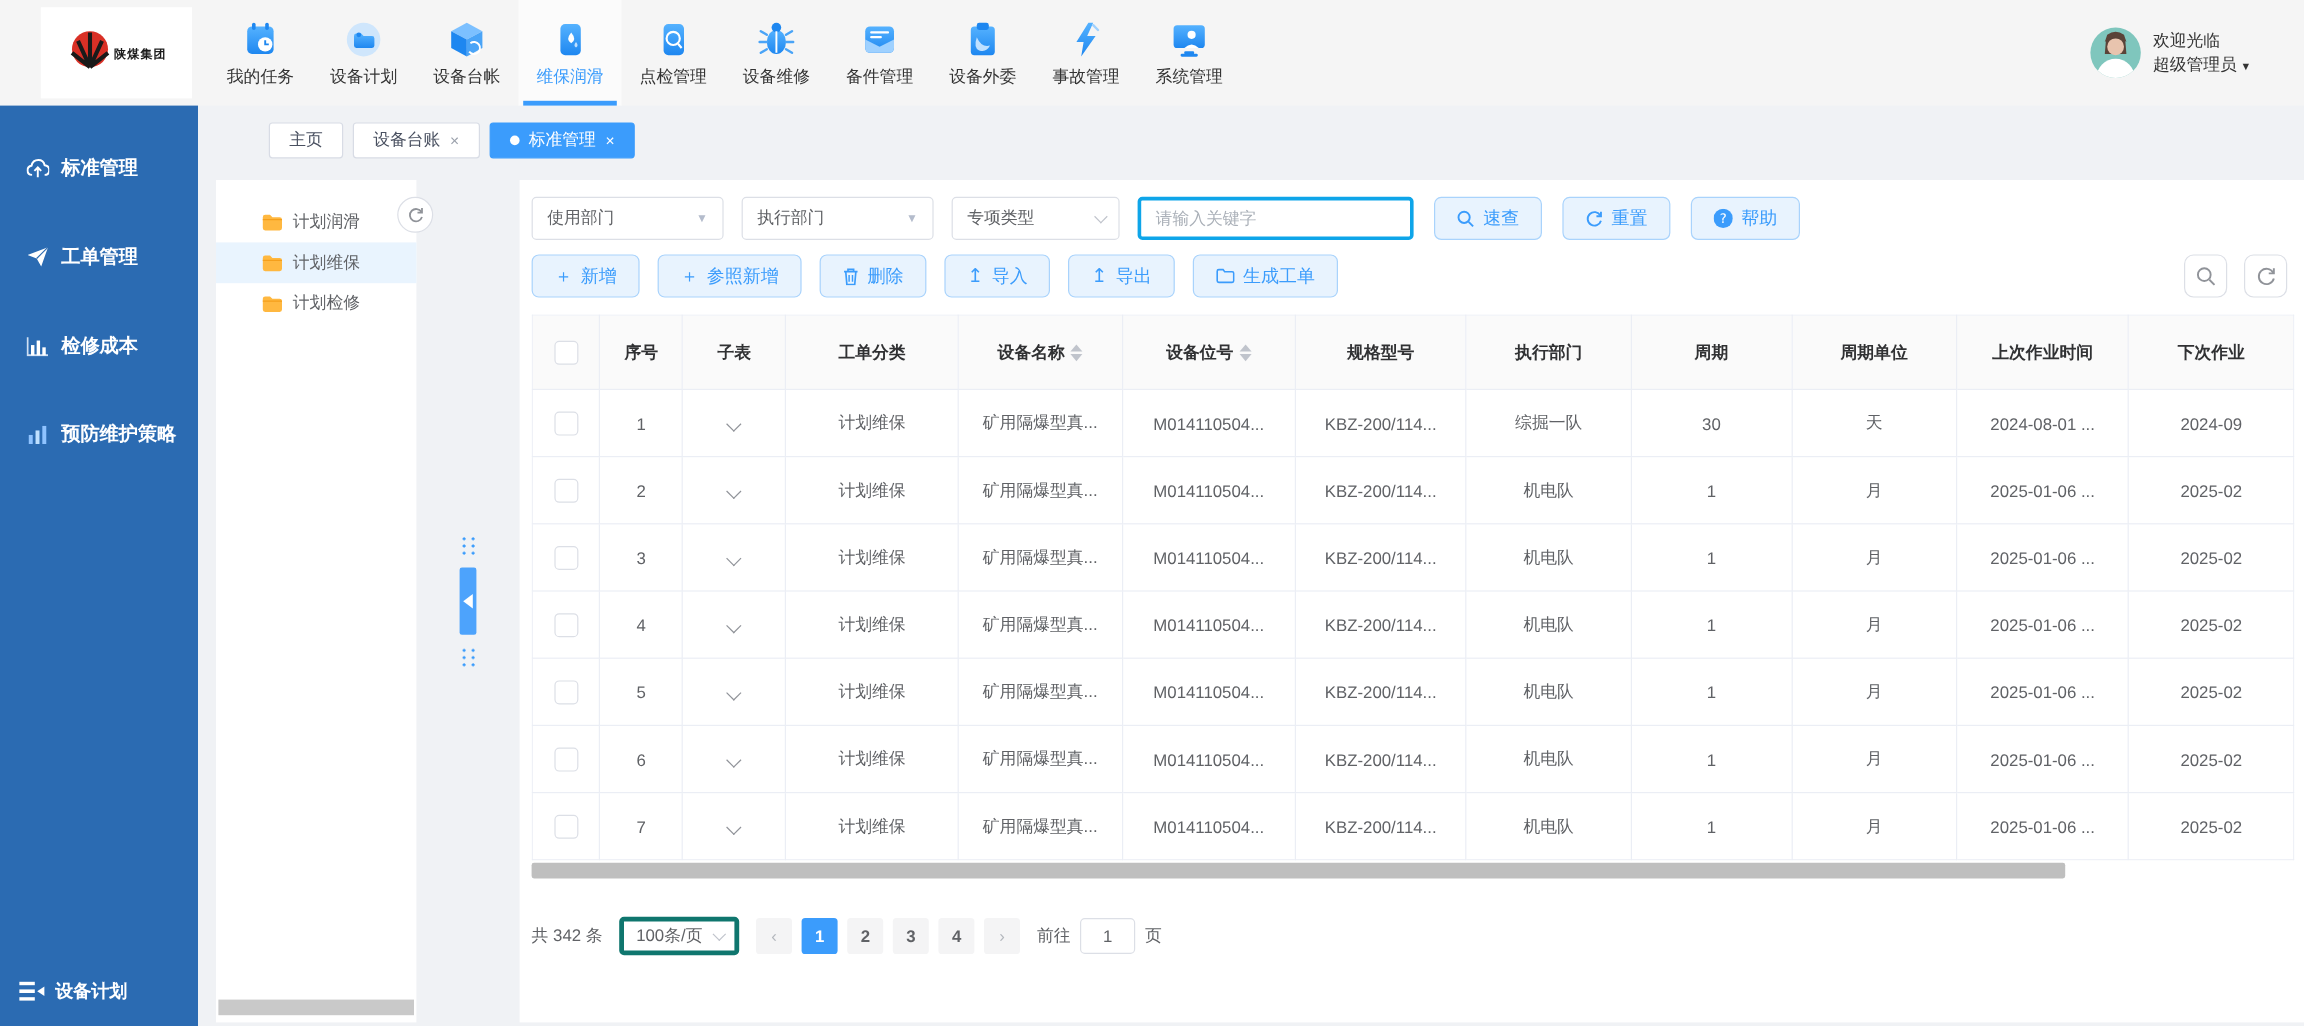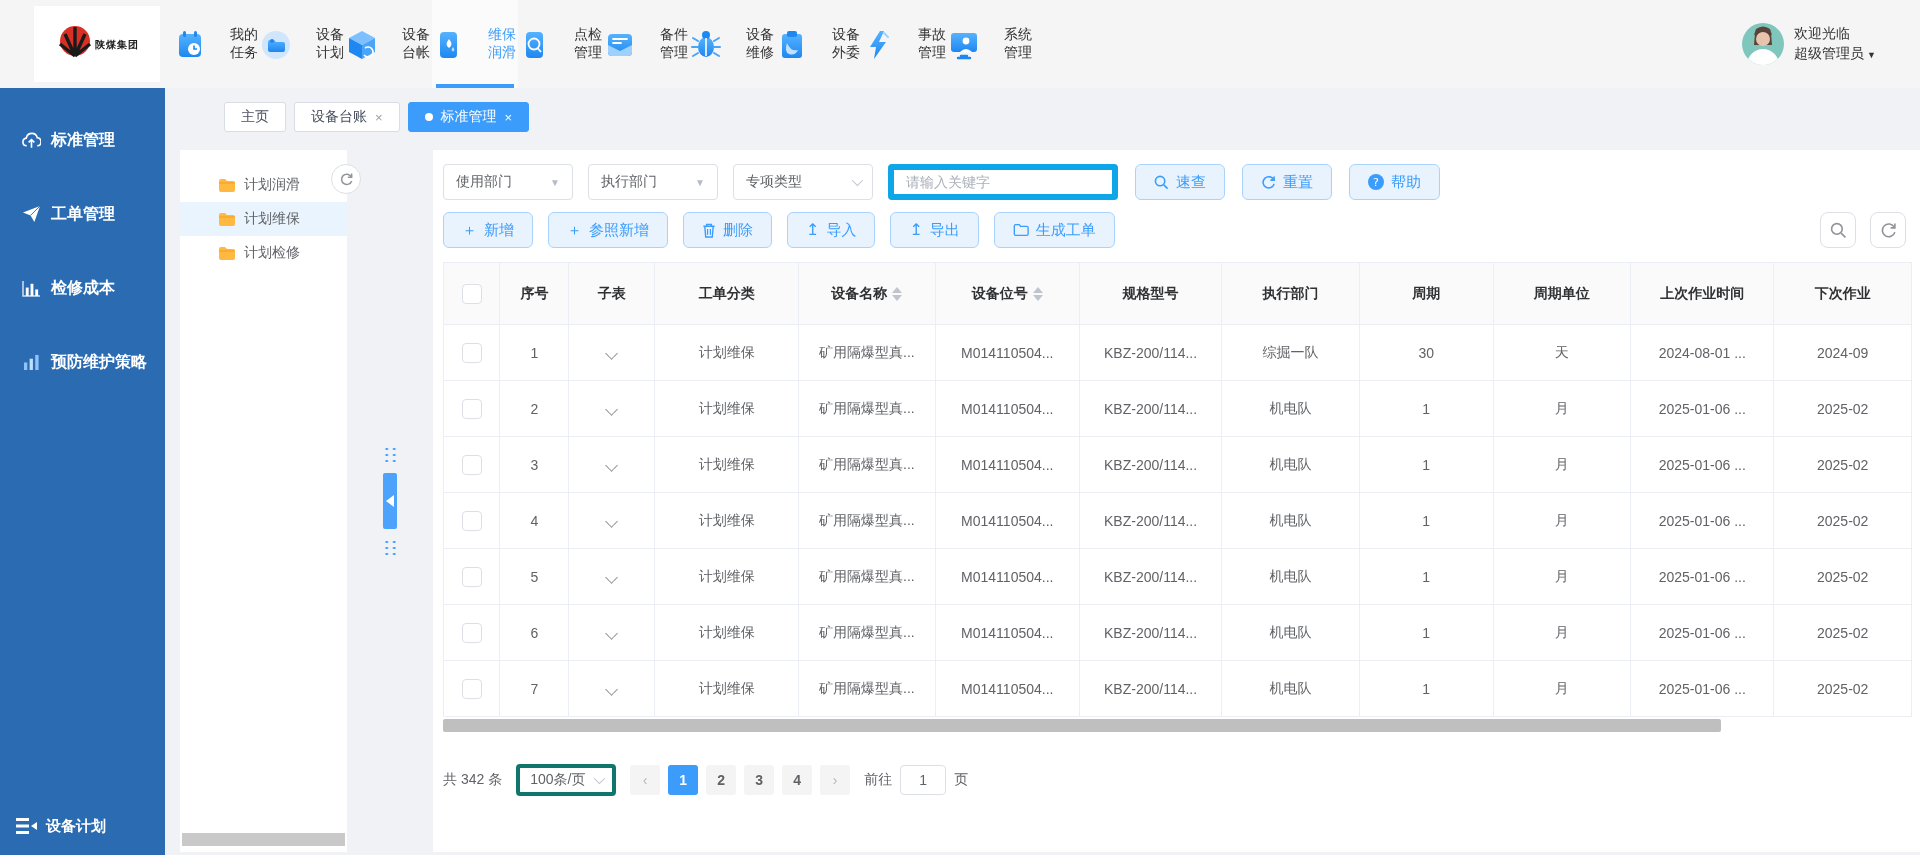--- a/index.html
+++ b/index.html
@@ -3,21 +3,21 @@
 <meta charset="utf-8">
 <style>
   * { margin:0; padding:0; box-sizing:border-box; }
   html,body { width:1920px; height:855px; font-family:"Liberation Sans","DejaVu Sans",sans-serif; background:#f0f2f5; overflow:hidden; }
 
   
   .topbar { height:88px; background:#f5f5f5; display:flex; align-items:stretch; position:relative; }
   .logo-box { width:126px; height:76px; background:#fff; margin:6px 0 0 34px; display:flex; align-items:center; justify-content:center; }
   .logo-text { font-size:10px; font-weight:bold; color:#1a1a1a; letter-spacing:1px; margin-top:1px; }
   .topnav { display:flex; margin-left:14px; }
-  .nav-item { width:86px; display:flex; flex-direction:row; align-items:center; justify-content:center; gap:24px; cursor:pointer; position:relative; }
+  .nav-item { width:86px; display:flex; flex-direction:column; align-items:center; justify-content:center; gap:6px; cursor:pointer; position:relative; }
   .nav-item .nlabel { font-size:14px; color:#333; }
   .nav-item.active { background:#fbfbfb; }
   .nav-item.active .nlabel { color:#3b9cfc; }
   .nav-item.active::after { content:""; position:absolute; bottom:0; left:4px; right:4px; height:4px; background:#3b9cfc; }
   .nav-ic { width:36px; height:34px; display:flex; align-items:flex-end; justify-content:center; }
   .user-area { margin-left:auto; margin-right:44px; display:flex; align-items:center; gap:10px; }
   .avatar { width:42px; height:42px; border-radius:50%; background:#7fc6bd; overflow:hidden; flex:0 0 auto; }
   .user-text { font-size:14px; color:#333; line-height:20px; }
   .user-caret { font-size:9px; color:#333; margin-left:3px; }
 
@@ -53,22 +53,22 @@
   .split-handle { width:14px; height:56px; background:#4da3fc; border-radius:2px; display:flex; align-items:center; justify-content:center; cursor:pointer; }
   .split-handle .tri { width:0; height:0; border-top:6px solid transparent; border-bottom:6px solid transparent; border-right:8px solid #fff; }
 
   .table-panel { flex:1; background:#fff; position:relative; padding:14px 8px 0 10px; overflow:hidden; }
 
   
   .filter-row { display:flex; gap:15px; align-items:center; }
   .sel { height:36px; background:#fff; border:1px solid #dcdfe6; border-radius:4px; display:flex; align-items:center; justify-content:space-between; padding:0 12px; font-size:14px; color:#606266; cursor:pointer; }
   .sel .caret-solid { font-size:10px; color:#b4bccc; }
   .chev { width:8px; height:8px; border-right:1.5px solid #c0c4cc; border-bottom:1.5px solid #c0c4cc; transform:rotate(45deg) translateY(-2px); }
-  .sel.w145 { width:130px; } .sel.w140 { width:140px; }
-  .kw-input { width:230px; height:36px; border:6px solid #0ea5e9; border-radius:4px; padding:0 12px; font-size:14px; color:#606266; font-family:inherit; }
+  .sel.w145 { width:160px; } .sel.w140 { width:140px; }
+  .kw-input { width:230px; height:36px; border:3px solid #0ea5e9; border-radius:4px; padding:0 12px; font-size:14px; color:#606266; font-family:inherit; }
   .kw-input::placeholder { color:#aab0b8; }
   .btn-ghost { height:36px; background:#e8f3fe; border:1px solid #a9d3fc; border-radius:6px; color:#3b9cfc; font-size:15px; display:inline-flex; align-items:center; gap:7px; padding:0 18px; cursor:pointer; font-family:inherit; }
   .filter-row .btn-ghost { margin-left:2px; }
 
   
   .action-row { display:flex; gap:15px; margin-top:12px; align-items:center; }
   .icon-btns { margin-left:auto; display:flex; gap:14px; margin-right:6px; }
   .icon-btn { width:36px; height:36px; border:1px solid #dcdfe6; border-radius:8px; background:#fff; display:flex; align-items:center; justify-content:center; cursor:pointer; }
   .up-arrow { font-family:"DejaVu Sans",sans-serif; font-size:16px; line-height:1; }
 
@@ -172,37 +172,37 @@
               <rect x="8" y="3" width="17" height="26" rx="4" fill="url(#gradB)"></rect>
               <circle cx="16" cy="15" r="5.5" stroke="#fff" stroke-width="1.8" fill="none"></circle>
               <path d="M20 19.5 L23 23" stroke="#fff" stroke-width="1.8"></path>
             </svg>
         </span>
         <span class="nlabel">点检管理</span>
       </div>
       <div class="nav-item">
         <span class="nav-ic">
           <svg width="32" height="32" viewBox="0 0 32 32">
-              <rect x="4" y="5" width="24" height="22" rx="4" fill="url(#gradB)"></rect>
-              <path d="M4 16 l12 6 l12-6 v7 q0 4-4 4 h-16 q-4 0-4-4z" fill="#9fd1ff"></path>
-              <path d="M9 10 h14 M9 14 h8" stroke="#fff" stroke-width="1.8" stroke-linecap="round"></path>
-            </svg>
-        </span>
-        <span class="nlabel">备件管理</span>
-      </div>
-      <div class="nav-item">
-        <span class="nav-ic">
-          <svg width="32" height="32" viewBox="0 0 32 32">
               <ellipse cx="16" cy="18" rx="8" ry="10" fill="url(#gradB)"></ellipse>
               <circle cx="16" cy="6" r="4" fill="#1e87f0"></circle>
               <path d="M16 9 v18" stroke="#fff" stroke-width="1.6"></path>
               <path d="M8 12 L3 9 M8 18 L2 18 M8 24 L3 27 M24 12 L29 9 M24 18 L30 18 M24 24 L29 27" stroke="#4aa4f7" stroke-width="2" stroke-linecap="round"></path>
             </svg>
         </span>
         <span class="nlabel">设备维修</span>
+      </div>
+      <div class="nav-item">
+        <span class="nav-ic">
+          <svg width="32" height="32" viewBox="0 0 32 32">
+              <rect x="4" y="5" width="24" height="22" rx="4" fill="url(#gradB)"></rect>
+              <path d="M4 16 l12 6 l12-6 v7 q0 4-4 4 h-16 q-4 0-4-4z" fill="#9fd1ff"></path>
+              <path d="M9 10 h14 M9 14 h8" stroke="#fff" stroke-width="1.8" stroke-linecap="round"></path>
+            </svg>
+        </span>
+        <span class="nlabel">备件管理</span>
       </div>
       <div class="nav-item">
         <span class="nav-ic">
           <svg width="32" height="32" viewBox="0 0 32 32">
               <rect x="6" y="5" width="20" height="24" rx="3" fill="url(#gradB)"></rect>
               <rect x="11" y="2" width="10" height="6" rx="2" fill="#1e87f0"></rect>
               <path d="M11 14 q4 9 11 7 q-3 6-9 4 q-5-2-2-11z" fill="#bfe0ff"></path>
             </svg>
         </span>
         <span class="nlabel">设备外委</span>

